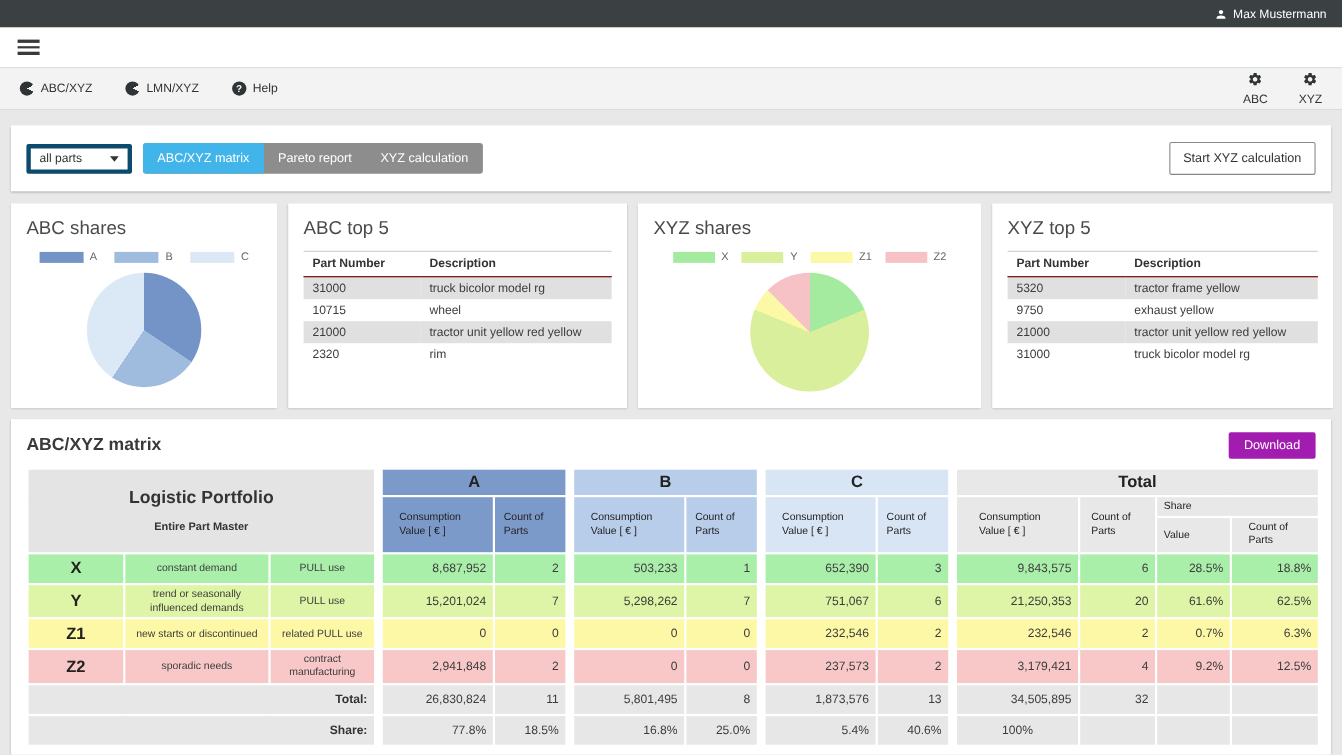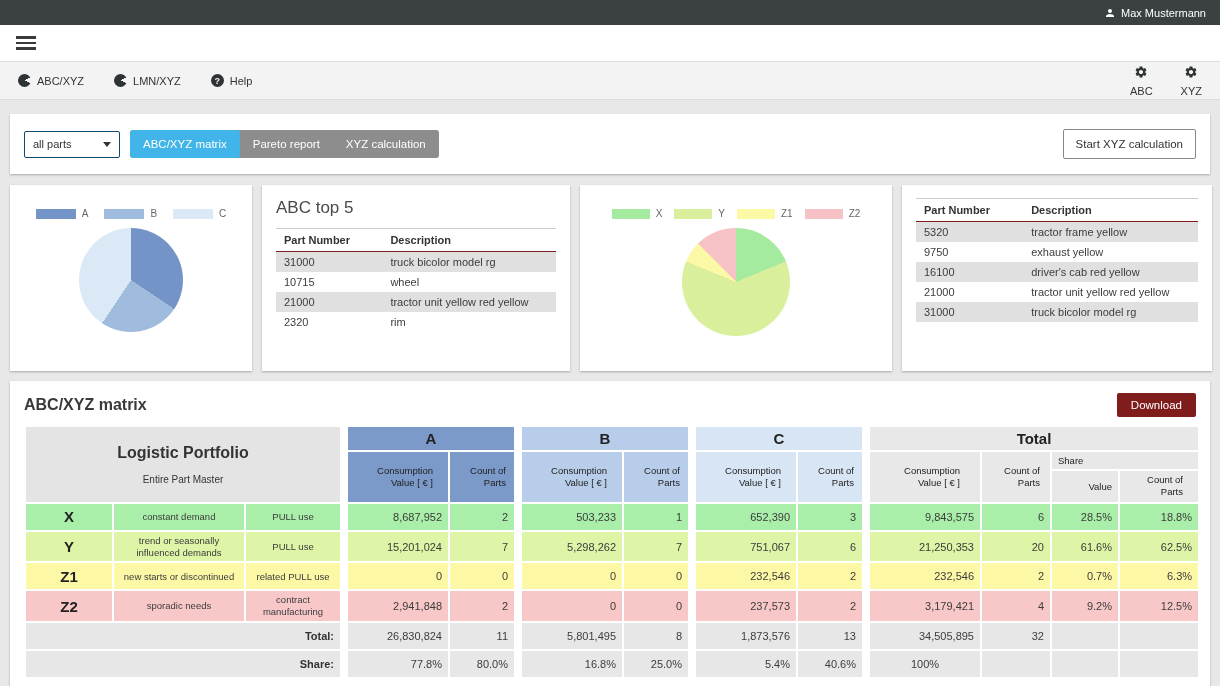--- a/index.html
+++ b/index.html
@@ -43,21 +43,21 @@
     width: 13px; height: 13px; border-radius: 50%; background: #2e3335; color: #f3f3f3;
     font-size: 9px; font-weight: bold; display: flex; align-items: center; justify-content: center;
   }
   .gearicon svg { display: block; }
   
   .page { padding: 14px 10px 10px 10px; }
   .card { background: #fff; box-shadow: 0 1px 2px rgba(0,0,0,.28); }
   
   .filtercard { display: flex; align-items: center; padding: 15px 14px; margin-bottom: 11px; }
   .select {
-    width: 96px; height: 27px; border: 1px solid #0c4a6e; border-radius: 2px; background: #fff;
+    width: 96px; height: 27px; border: 4px solid #0c4a6e; border-radius: 2px; background: #fff;
     display: flex; align-items: center; justify-content: space-between;
     padding: 0 8px; font-size: 11px; cursor: pointer; margin-right: 10px;
   }
   .caret { width: 0; height: 0; border-left: 4px solid transparent; border-right: 4px solid transparent; border-top: 5px solid #333; }
   .tabgroup { background: #8d8d8d; border-radius: 3px; display: flex; overflow: hidden; }
   .tab { color: #fff; font-size: 11.5px; padding: 8px 13px; cursor: pointer; white-space: nowrap; }
   .tab.active { border-radius: 3px; }
   .startbtn {
     margin-left: auto; background: #fff; border: 1px solid #888; border-radius: 2px;
     font-size: 11.5px; color: #333; padding: 8px 12px; cursor: pointer;
@@ -86,23 +86,23 @@
   .matrixtitle { font-size: 16px; font-weight: bold; color: #3a3a3a; }
   .dlbtn {
     margin-left: auto; border: 0; color: #fff; font-size: 11.5px; padding: 6px 14px;
     border-radius: 2px; cursor: pointer; font-family: inherit;
   }
   table.matrix { width: 100%; border-collapse: collapse; table-layout: fixed; font-size: 11px; }
   table.matrix td, table.matrix th { border: 2px solid #fff; padding: 3px 6px; }
   table.matrix .gap { background: #fff; padding: 0; border: 0; }
   .pfcell { background: #e4e4e4; text-align: center; vertical-align: middle; }
   .pf-title { font-size: 16px; font-weight: bold; color: #333; margin-bottom: 12px; }
-  .pf-sub { font-size: 10px; font-weight: normal; color: #333; }
+  .pf-sub { font-size: 10px; font-weight: bold; color: #333; }
   .grouphead { text-align: center; font-size: 15px; font-weight: bold; color: #222; padding: 5px 0; }
-  .subhead { text-align: right; font-weight: 400; font-size: 9.5px; color: #222; vertical-align: middle; }
+  .subhead { text-align: left; font-weight: 400; font-size: 9.5px; color: #222; vertical-align: middle; }
   .subhead .wrapnarrow { max-width: 70px; margin: 0 auto; line-height: 1.3; }
   .subhead .wrapcount { max-width: 48px; margin: 0 auto; line-height: 1.3; }
   .sharehead { text-align: left; font-size: 9.5px; font-weight: 400; color: #222; padding: 2px 0; }
   tr.mrow > td { background: var(--rowbg); height: 28px; }
   tr.mrow > td.gap { background: #fff; }
   td.rowkey { font-size: 15px; font-weight: bold; text-align: center; color: #222; }
   td.rowdesc, td.rowuse { font-size: 9.5px; text-align: center; color: #3c3c3c; line-height: 1.25; }
   td.num { text-align: right; padding-right: 12px; color: #3c3c3c; }
   tr.srow > td { background: #e7e7e7; height: 28px; }
   tr.srow > td.gap { background: #fff; }
@@ -175,20 +175,21 @@
       <div class="tab active" style="background: rgb(65, 181, 233);">ABC/XYZ matrix</div>
       <div class="tab">Pareto report</div>
       <div class="tab">XYZ calculation</div>
     </div>
     <button class="startbtn">Start XYZ calculation</button>
   </div>
 
   <div class="panels">
 
     <div class="card panel">
+      <div class="paneltitle">ABC shares</div>
       <div class="legend">
         <div class="legenditem">
           <span class="swatch" style="width: 40px; background: rgb(116, 147, 198);"></span>
           <span>A</span>
         </div>
         <div class="legenditem">
           <span class="swatch" style="width: 40px; background: rgb(159, 188, 223);"></span>
           <span>B</span>
         </div>
         <div class="legenditem">
@@ -223,20 +224,21 @@
             </tr>
           <tr>
               <td>2320</td>
               <td>rim</td>
             </tr>
         </tbody>
       </table>
     </div>
 
     <div class="card panel">
+      <div class="paneltitle">XYZ shares</div>
       <div class="legend" style="gap:12px">
         <div class="legenditem">
           <span class="swatch" style="background: rgb(165, 235, 159);"></span>
           <span>X</span>
         </div>
         <div class="legenditem">
           <span class="swatch" style="background: rgb(217, 239, 156);"></span>
           <span>Y</span>
         </div>
         <div class="legenditem">
@@ -245,57 +247,54 @@
         </div>
         <div class="legenditem">
           <span class="swatch" style="background: rgb(246, 194, 197);"></span>
           <span>Z2</span>
         </div>
       </div>
       <div class="pie" style="width: 108px; height: 108px; background: conic-gradient(rgb(165, 235, 159) 0%, rgb(165, 235, 159) 18.7812%, rgb(217, 239, 156) 18.7812%, rgb(217, 239, 156) 81.2188%, rgb(251, 248, 166) 81.2188%, rgb(251, 248, 166) 87.5125%, rgb(246, 194, 197) 87.5125%, rgb(246, 194, 197) 100%);"></div>
     </div>
 
     <div class="card panel">
+      <div class="paneltitle">XYZ top 5</div>
       <table class="top5">
         <thead>
           <tr>
             <th class="colnum">Part Number</th>
             <th>Description</th>
           </tr>
         </thead>
         <tbody>
           <tr>
               <td>5320</td>
               <td>tractor frame yellow</td>
             </tr>
           <tr>
               <td>9750</td>
               <td>exhaust yellow</td>
             </tr>
           <tr>
-              <td>16100</td>
-              <td>driver's cab red yellow</td>
-            </tr>
-          <tr>
               <td>21000</td>
               <td>tractor unit yellow red yellow</td>
             </tr>
           <tr>
               <td>31000</td>
               <td>truck bicolor model rg</td>
             </tr>
         </tbody>
       </table>
     </div>
   </div>
 
   <div class="card matrixcard">
     <div class="matrixhead">
       <div class="matrixtitle">ABC/XYZ matrix</div>
-      <button class="dlbtn" style="background: #7f1d1d;">Download</button>
+      <button class="dlbtn" style="background: #a21caf;">Download</button>
     </div>
 
     <table class="matrix">
       <colgroup>
         <col style="width:88px">
           <col style="width:132px">
           <col style="width:96px">
         <col style="width:6px">
           <col style="width:102px">
           <col style="width:66px">
@@ -451,21 +450,21 @@
           <td class="gap"></td>
           <td class="num">34,505,895</td>
           <td class="num">32</td>
           <td class="num"></td>
           <td class="num"></td>
         </tr>
         <tr class="srow">
           <td class="sumlabel" colspan="3">Share:</td>
           <td class="gap"></td>
           <td class="num">77.8%</td>
-          <td class="num">80.0%</td>
+          <td class="num">18.5%</td>
           <td class="gap"></td>
           <td class="num">16.8%</td>
           <td class="num">25.0%</td>
           <td class="gap"></td>
           <td class="num">5.4%</td>
           <td class="num">40.6%</td>
           <td class="gap"></td>
           <td class="num center">100%</td>
           <td class="num"></td>
           <td class="num"></td>

